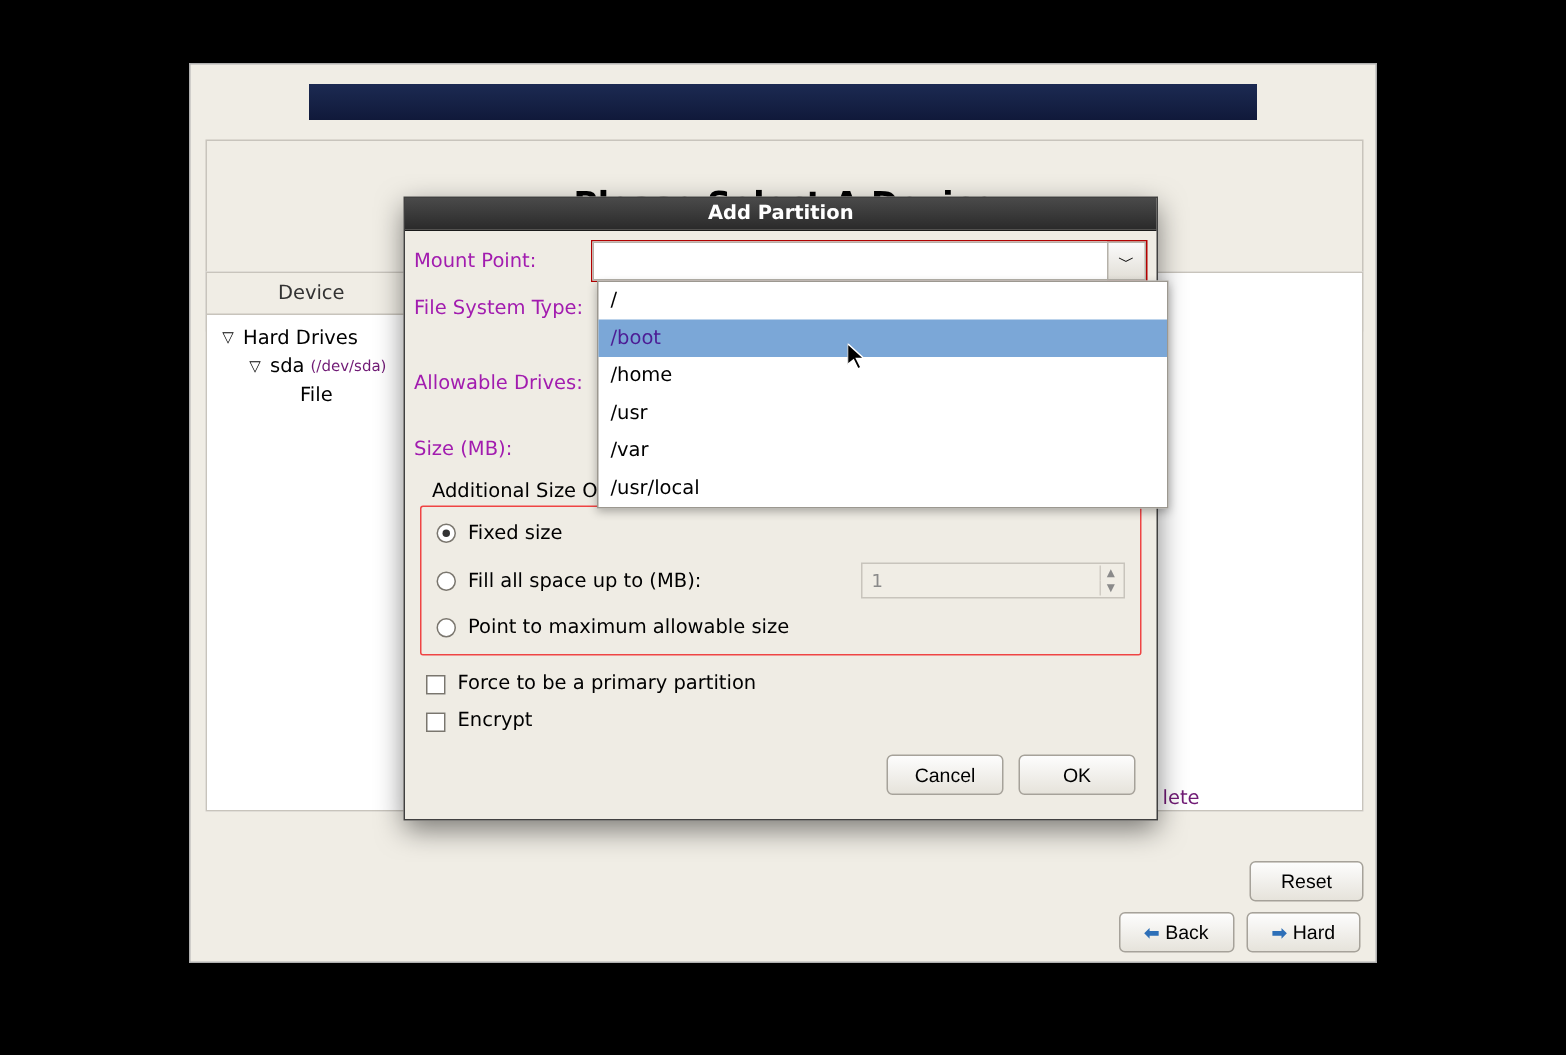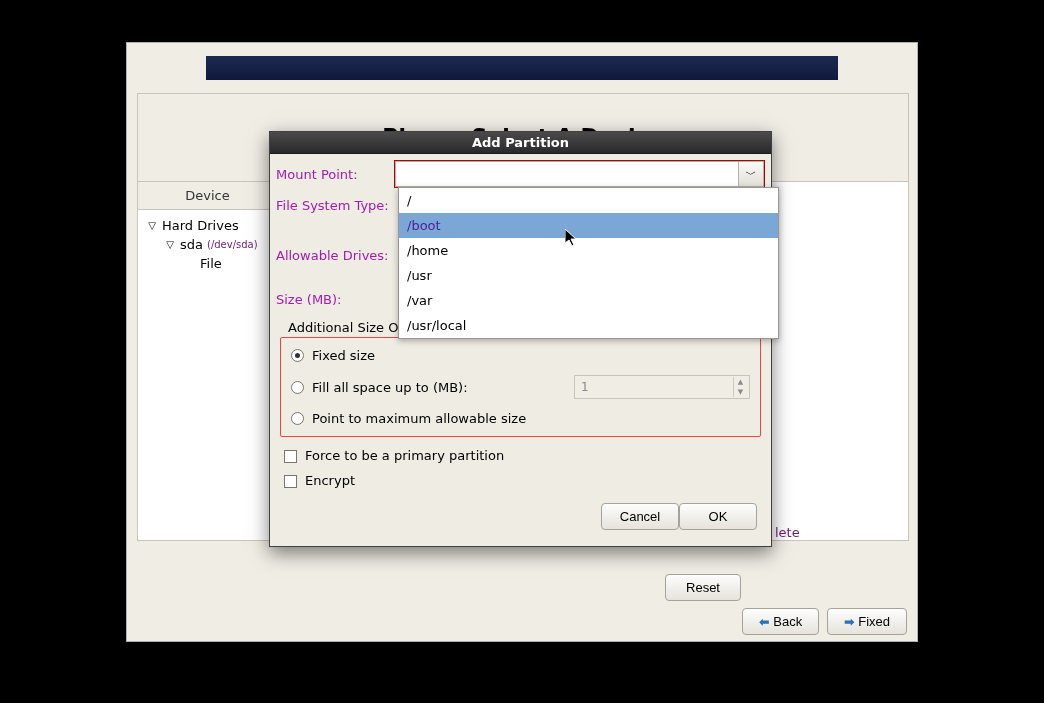--- a/index.html
+++ b/index.html
@@ -80,21 +80,21 @@
       display: inline-block;
       text-align: center;
     }
     .sda-path { color: #701a75; font-size: 10px; }
     .bottom-buttons {
       position: absolute;
       left: 10px;
       bottom: 40px;
       width: 772px;
       display: flex;
-      justify-content: flex-start;
+      justify-content: flex-end;
       gap: 8px;
     }
     .nav-buttons {
       position: absolute;
       bottom: 6px;
       right: 10px;
       display: flex;
       gap: 8px;
     }
     .btn {
@@ -253,21 +253,21 @@
     .check-row {
       display: flex;
       align-items: flex-end;
       gap: 8px;
       padding: 5px 8px;
       font-size: 13px;
     }
     .modal-footer {
       display: flex;
       justify-content: flex-end;
-      gap: 0;
+      gap: 10px;
       padding: 10px 8px 10px 8px;
     }
     .cursor {
       position: absolute;
       left: 565px;
       top: 229px;
       z-index: 200;
       pointer-events: none;
     }
   </style>
@@ -308,21 +308,21 @@
     </button>
   </div>
 
   <div class="nav-buttons">
     <button class="btn">
       <span class="arrow-icon">⬅</span>
       <span>Back</span>
     </button>
     <button class="btn">
       <span class="arrow-icon">➡</span>
-      <span>Fixed</span>
+      <span>Hard</span>
     </button>
   </div>
 </div>
 
 <div class="modal">
   <div class="modal-title">Add Partition</div>
   <div class="modal-body">
 
     <div class="form-row">
       <div class="form-label">Mount Point:</div>

